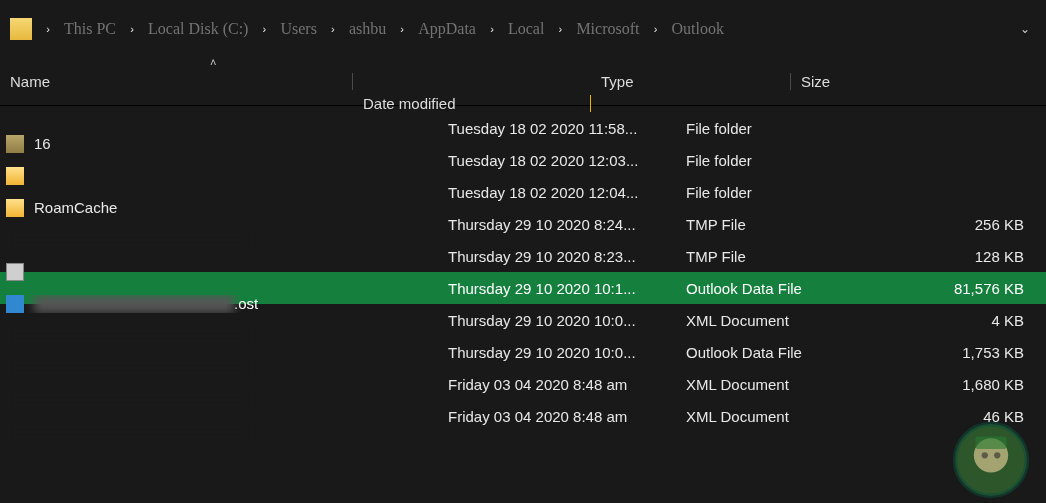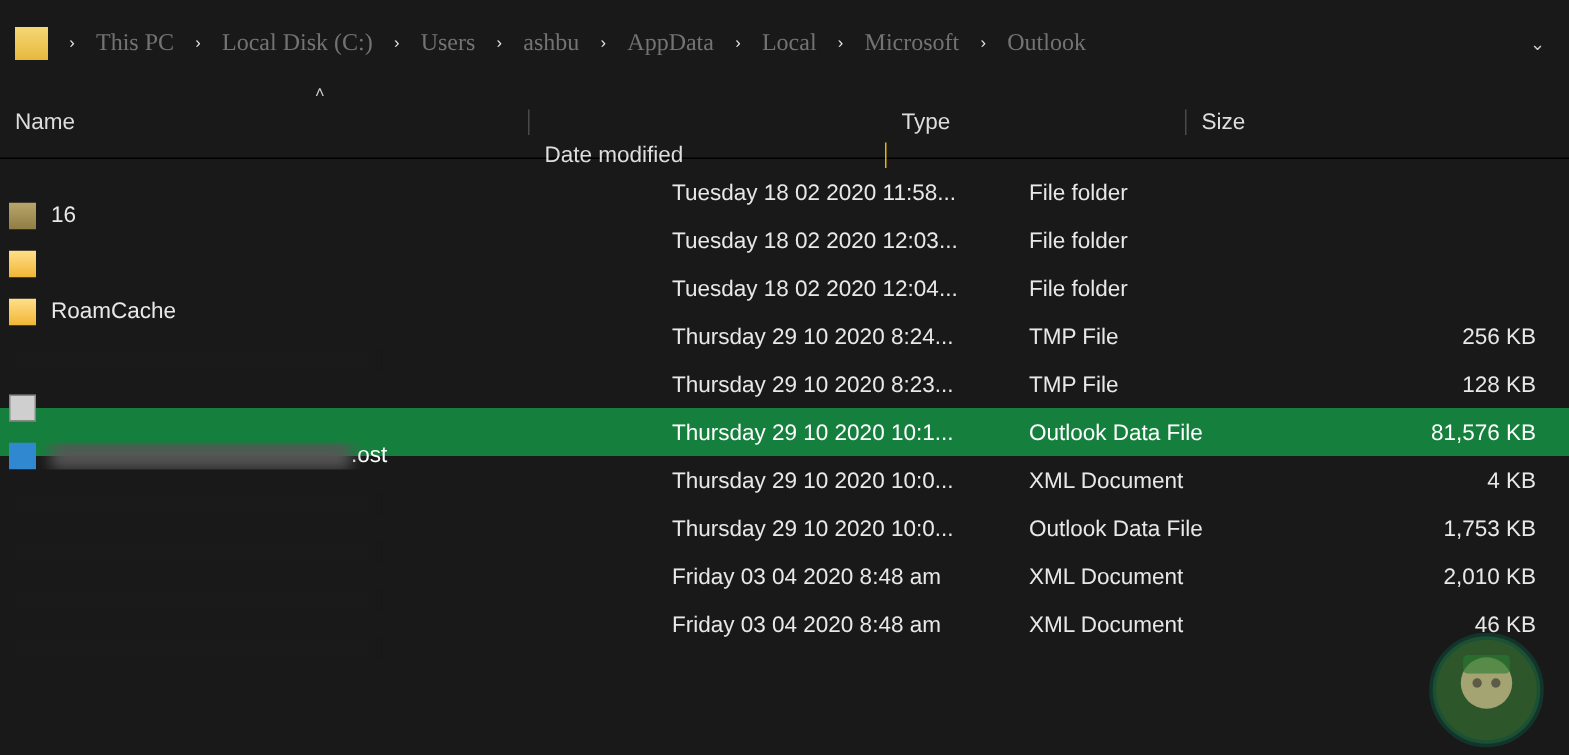--- a/index.html
+++ b/index.html
@@ -239,21 +239,21 @@
     <div class="cell type">Outlook Data File</div>
     <div class="cell size">1,753 KB</div>
   </div>
 
   <div class="row">
     <div class="cell name">
       <span class="blur"></span>
     </div>
     <div class="cell date">Friday 03 04 2020 8:48 am</div>
     <div class="cell type">XML Document</div>
-    <div class="cell size">2,010 KB</div>
+    <div class="cell size">1,680 KB</div>
   </div>
 
   <div class="row">
     <div class="cell name">
       <span class="blur"></span>
     </div>
     <div class="cell date">Friday 03 04 2020 8:48 am</div>
     <div class="cell type">XML Document</div>
     <div class="cell size">46 KB</div>
   </div>

